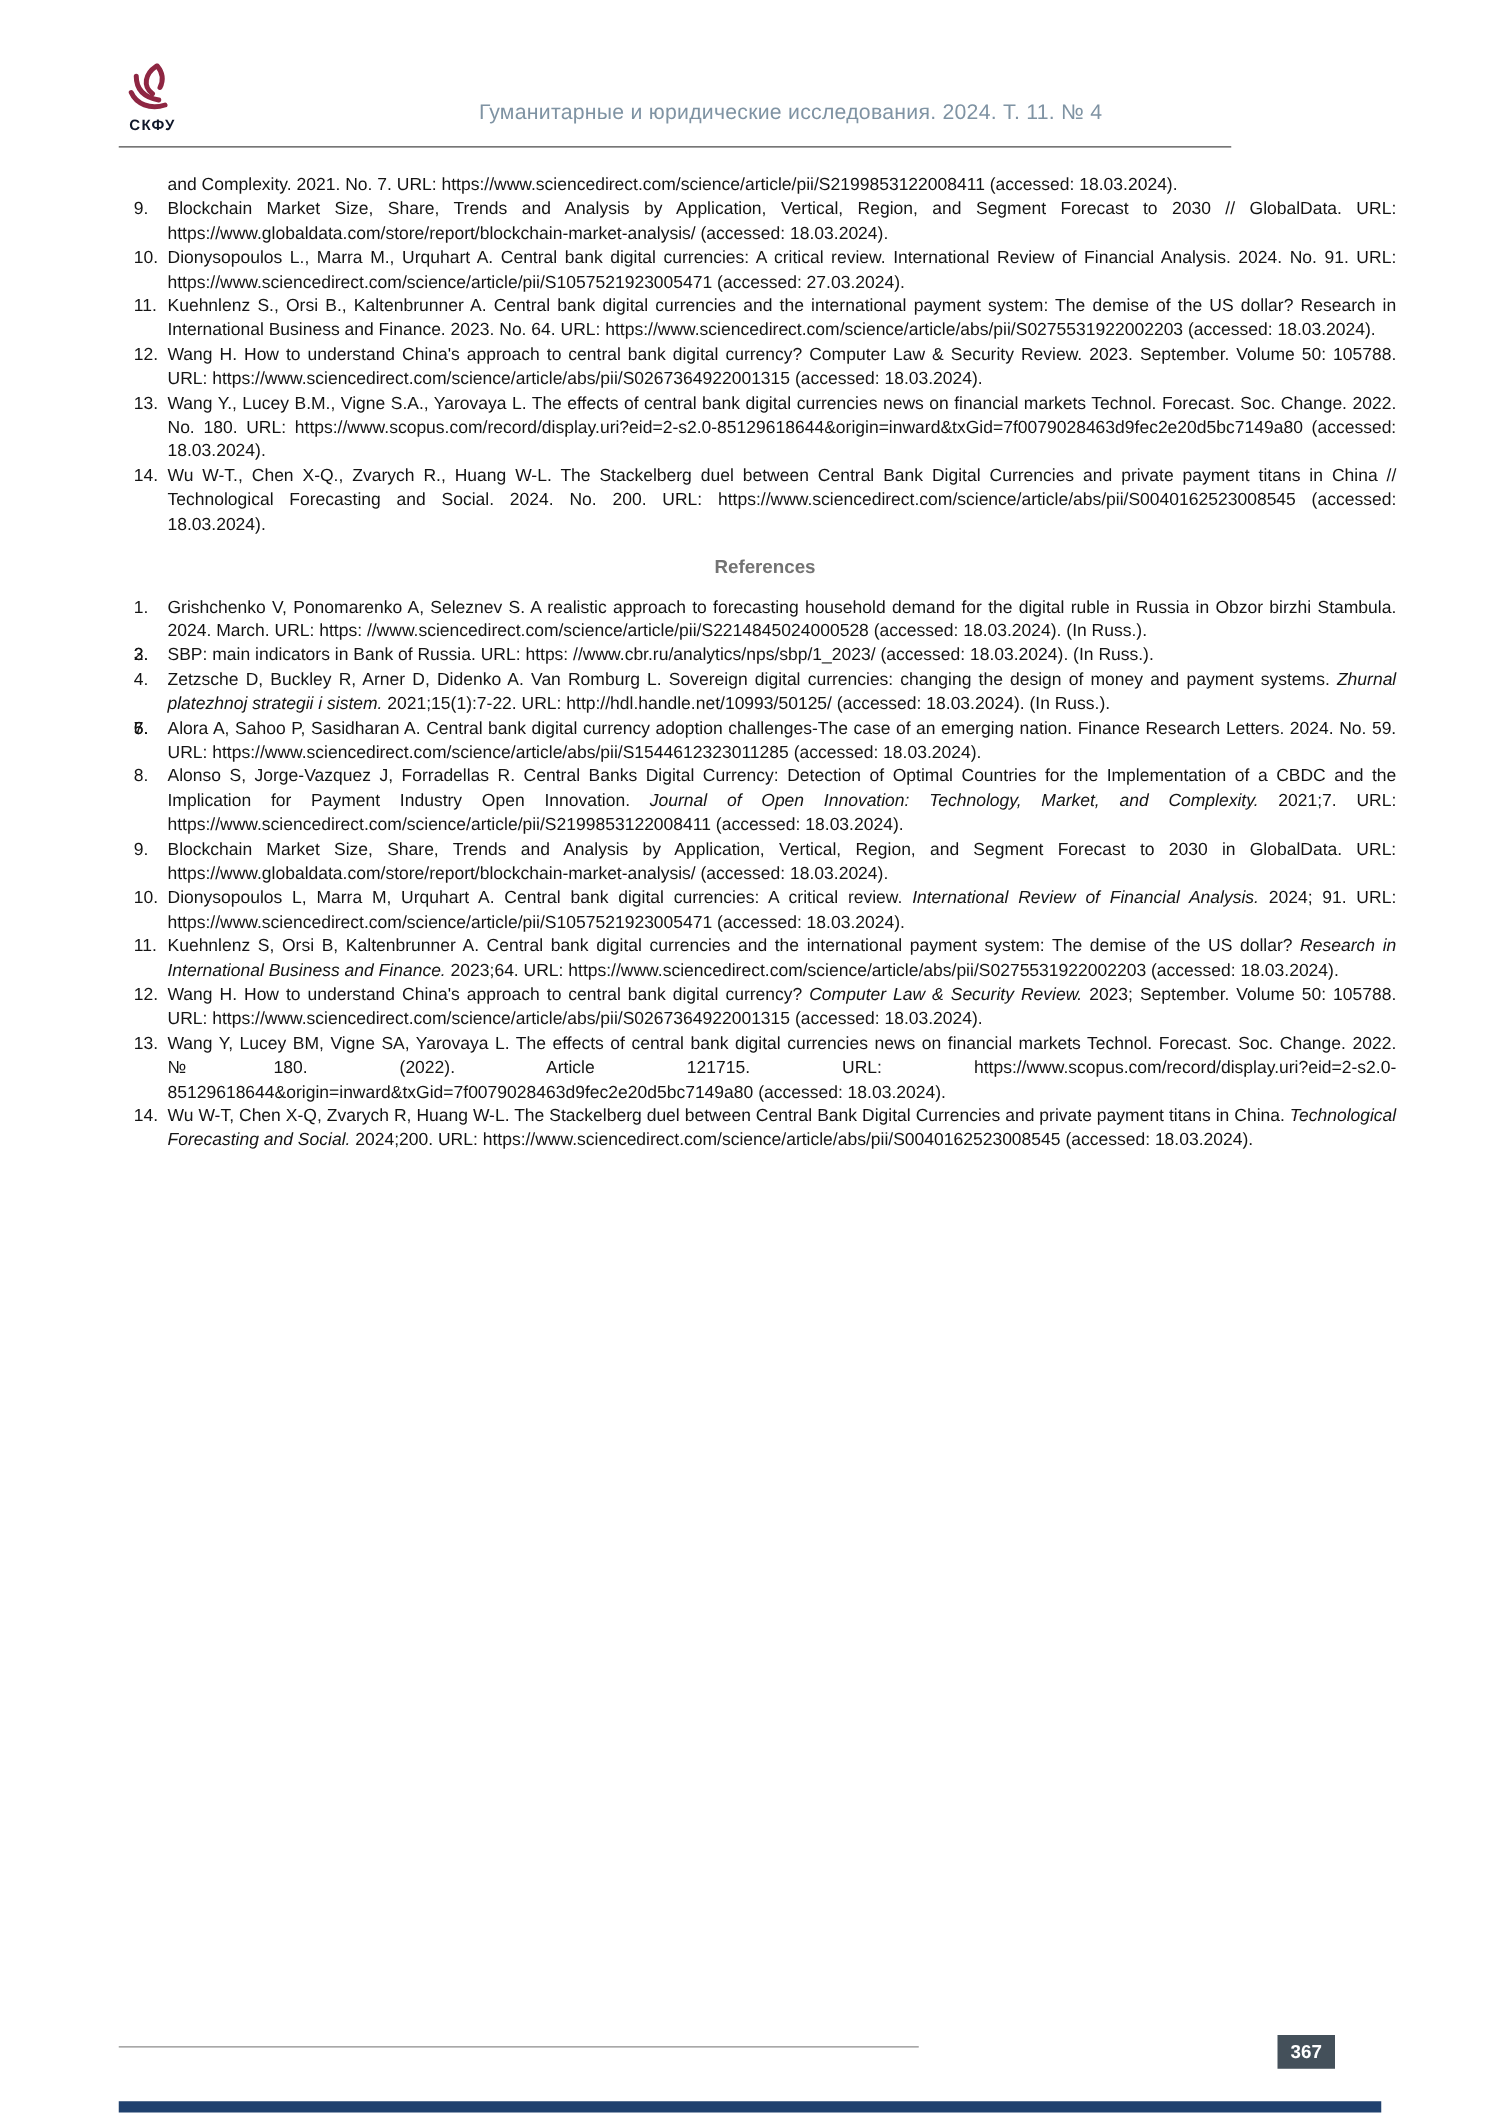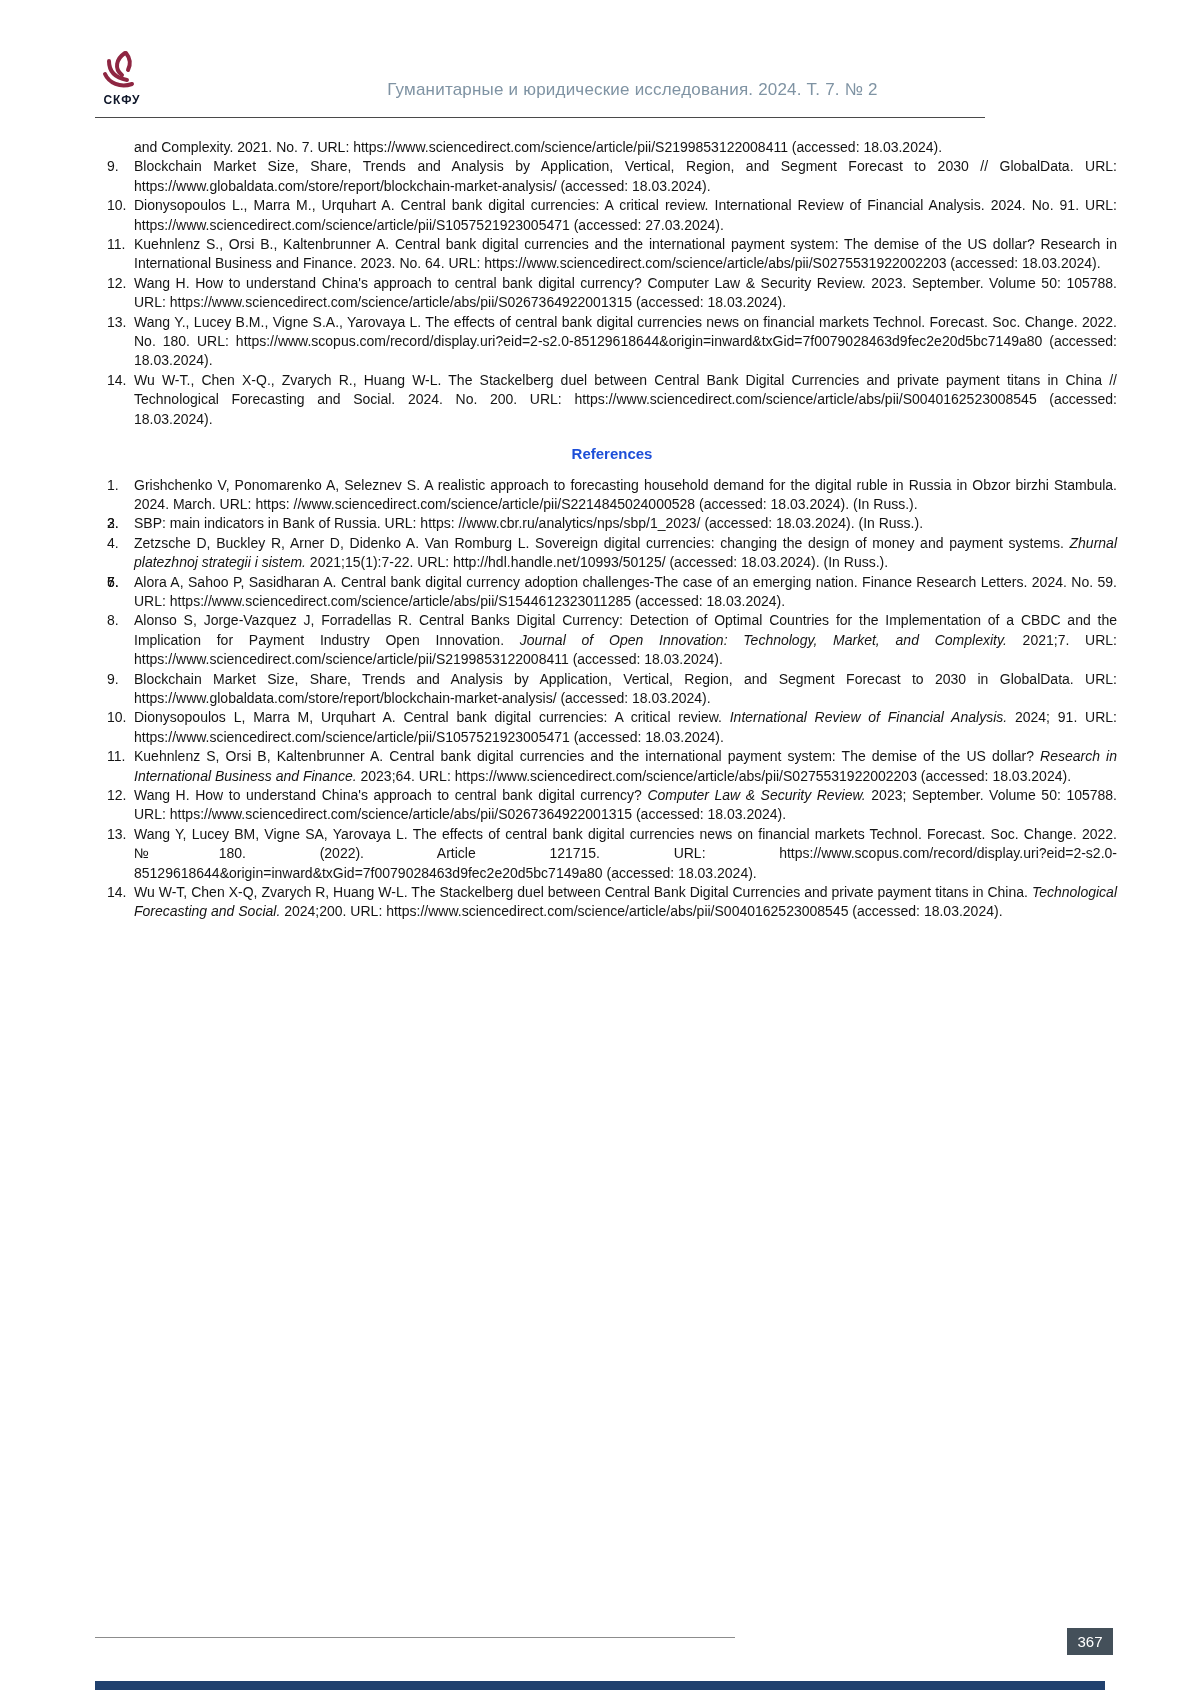--- a/index.html
+++ b/index.html
@@ -63,42 +63,42 @@
   .continuation { padding-left: 27px; }
   .ref-item { position: relative; padding-left: 27px; }
   .ref-num { position: absolute; left: 0; top: 0; }
   .it { font-style: italic; }
   .refs-heading {
     text-align: center;
     font-weight: bold;
     font-size: 15px;
     margin-top: 15px;
     margin-bottom: 12px;
-    color: #1d4ed8;
+    color: #737373;
   }
 
   
   .footer-rule {
     position: absolute;
     left: 95px;
     top: 1637px;
     width: 640px;
     height: 1px;
     background: #8c8c8c;
   }
   .page-badge {
     position: absolute;
-    left: 1067px;
+    left: 1022px;
     top: 1628px;
     width: 46px;
     height: 27px;
     background: #44505a;
     color: #ffffff;
     font-size: 15px;
-    font-weight: normal;
+    font-weight: bold;
     display: flex;
     align-items: center;
     justify-content: center;
   }
   .footer-bar {
     position: absolute;
     left: 95px;
     top: 1681px;
     width: 1010px;
     height: 9px;
@@ -115,21 +115,21 @@
       <g fill="none" stroke="#8e2642" stroke-width="4" stroke-linecap="round">
         <path d="M26 3 C17 9 15 19 23 25"></path>
         <path d="M27 3 C31 8 32 14 29 20"></path>
         <path d="M10 11 C10 22 17 28 28 30"></path>
         <path d="M6 24 C10 33 21 38 33 34"></path>
       </g>
     </svg>
     <div class="logo-text">СКФУ</div>
   </div>
 
-  <div class="journal-title">Гуманитарные и юридические исследования. 2024. Т. 7. № 2</div>
+  <div class="journal-title">Гуманитарные и юридические исследования. 2024. Т. 11. № 4</div>
   <div class="header-rule"></div>
 
   <div class="main">
     <p class="continuation">and Complexity. 2021. No. 7. URL: https://www.sciencedirect.com/science/article/pii/S2199853122008411 (accessed: 18.03.2024).</p>
 
     <div id="list1">
         <div class="ref-item"><span class="ref-num">9.</span><span class="ref-text"><span>Blockchain Market Size, Share, Trends and Analysis by Application, Vertical, Region, and Segment Forecast to 2030 // GlobalData. URL: https://www.globaldata.com/store/report/blockchain-market-analysis/ (accessed: 18.03.2024).</span></span></div>
         <div class="ref-item"><span class="ref-num">10.</span><span class="ref-text"><span>Dionysopoulos L., Marra M., Urquhart A. Central bank digital currencies: A critical review. International Review of Financial Analysis. 2024. No. 91. URL: https://www.sciencedirect.com/science/article/pii/S1057521923005471 (accessed: 27.03.2024).</span></span></div>
         <div class="ref-item"><span class="ref-num">11.</span><span class="ref-text"><span>Kuehnlenz S., Orsi B., Kaltenbrunner A. Central bank digital currencies and the international payment system: The demise of the US dollar? Research in International Business and Finance. 2023. No. 64. URL: https://www.sciencedirect.com/science/article/abs/pii/S0275531922002203 (accessed: 18.03.2024).</span></span></div>
         <div class="ref-item"><span class="ref-num">12.</span><span class="ref-text"><span>Wang H. How to understand China's approach to central bank digital currency? Computer Law &amp; Security Review. 2023. September. Volume 50: 105788. URL: https://www.sciencedirect.com/science/article/abs/pii/S0267364922001315 (accessed: 18.03.2024).</span></span></div>

